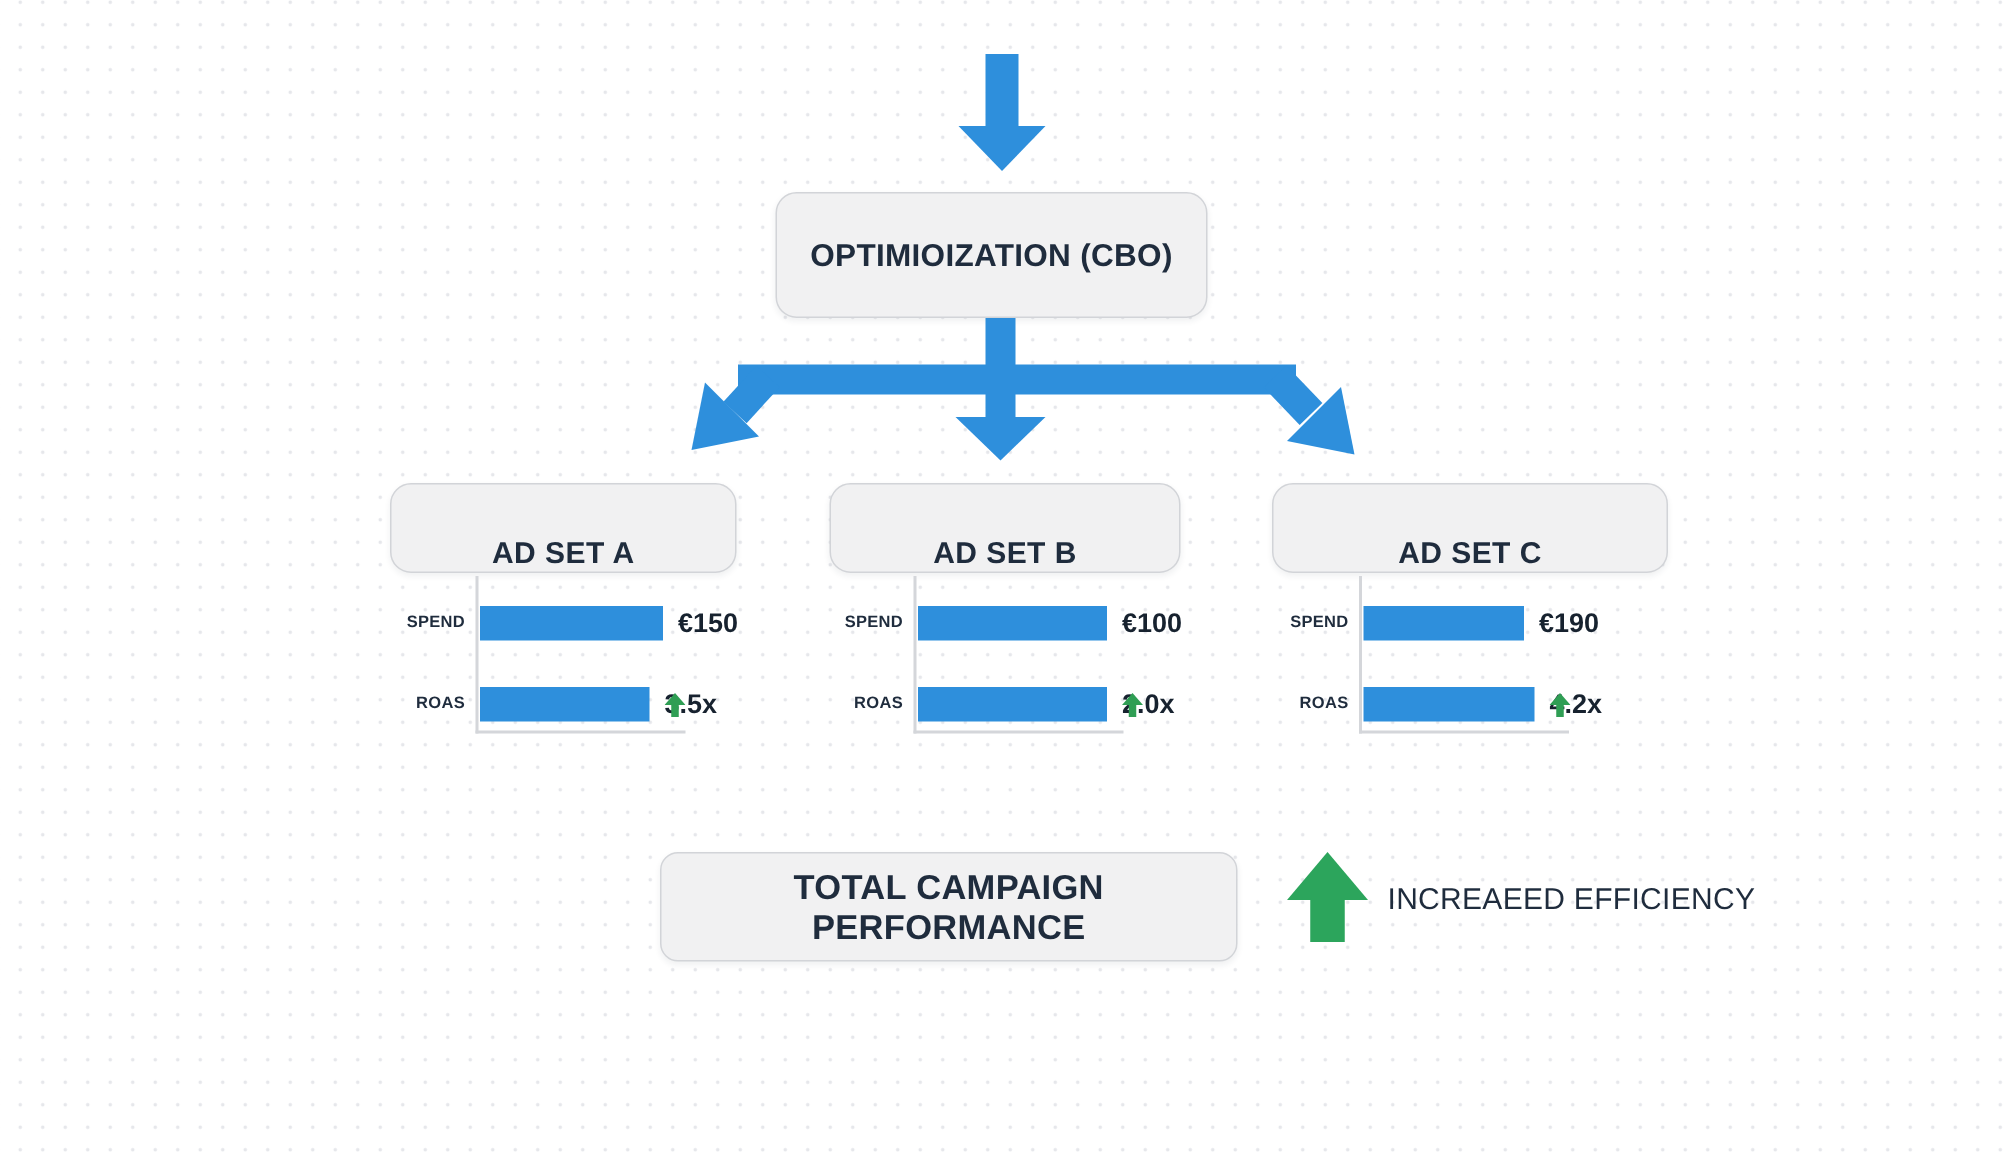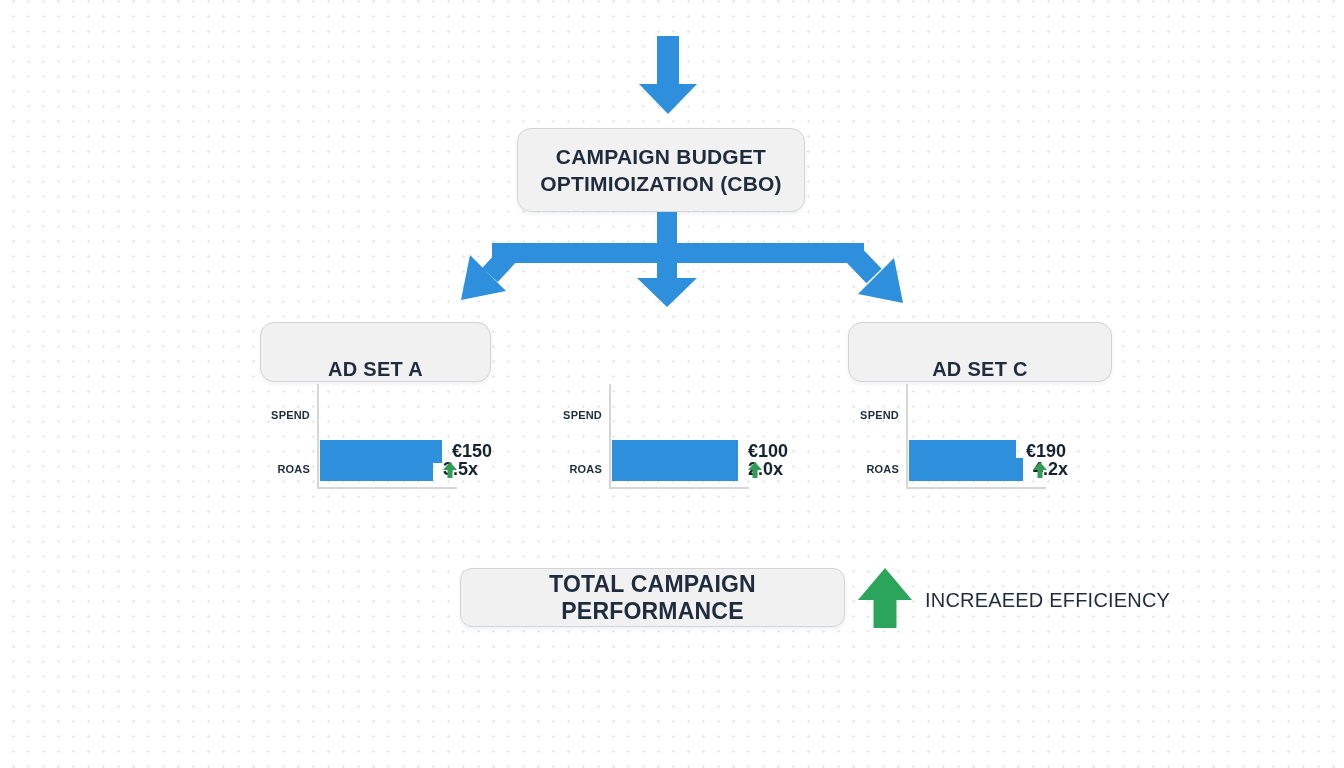--- a/index.html
+++ b/index.html
@@ -23,40 +23,40 @@
     box-shadow:0 2px 4px rgba(30,40,60,.07);
     display:flex;align-items:center;justify-content:center;
     color:#1f2c3d;font-weight:bold;text-align:center;
     box-sizing:border-box;
   }
   .box-top{left:517px;top:128px;width:288px;height:84px;font-size:21px;line-height:27px;letter-spacing:.2px;}
   .box-adset{top:322px;height:60px;font-size:20px;letter-spacing:.3px;align-items:flex-end;}
   .box-adset-a{left:260px;width:231px;}
   .box-adset-b{left:553px;width:234px;}
   .box-adset-c{left:848px;width:264px;}
-  .box-total{left:460px;top:568px;width:385px;height:59px;font-size:23px;border-radius:12px;letter-spacing:.2px;}
+  .box-total{left:440px;top:568px;width:385px;height:73px;font-size:23px;border-radius:12px;letter-spacing:.2px;}
   svg{position:absolute;display:block;}
   .chart{position:absolute;top:384px;width:240px;height:112px;}
   .chart-a{left:256px;}
   .chart-b{left:548px;}
   .chart-c{left:845px;}
   .axis-v{position:absolute;left:61px;top:0;width:2px;height:105px;background:#d4d6da;}
   .axis-h{position:absolute;left:61px;top:103px;width:140px;height:2px;background:#d4d6da;}
   .row-label{
     position:absolute;left:0;width:54px;text-align:right;
     font-size:11px;font-weight:bold;color:#1f2c3d;letter-spacing:.2px;
     line-height:23px;
   }
   .row-label.spend{top:20px;}
   .row-label.roas{top:74px;}
   .bar-row{
     position:absolute;left:64px;height:23px;
     display:flex;align-items:center;
   }
-  .bar-row.spend{top:20px;margin-top:36px;}
+  .bar-row.spend{top:20px;}
   .bar-row.roas{top:74px;}
   .bar{height:23px;background:#2e8fdc;}
   .bar-value{
     margin-left:10px;font-size:18px;font-weight:bold;color:#17222f;
     white-space:nowrap;display:flex;align-items:center;gap:5px;
   }
   .mini-up{width:14px;height:16px;flex:0 0 auto;}
   .eff-label{
     position:absolute;left:925px;top:586px;height:28px;line-height:28px;
     font-size:20px;font-weight:normal;color:#1f2c3d;letter-spacing:.2px;
@@ -67,21 +67,20 @@
 
 <div class="stage">
 
   <svg style="left:630px;top:30px;" width="76" height="90" viewBox="0 0 76 90">
     <rect x="27" y="6" width="22" height="50" fill="#2e8fdc"></rect>
     <polygon points="9,54 67,54 38,84" fill="#2e8fdc"></polygon>
   </svg>
 
   <div class="box box-top">
     <div>
-      <div>CAMPAIGN BUDGET</div>
       <div>OPTIMIOIZATION (CBO)</div>
     </div>
   </div>
 
   <svg style="left:440px;top:205px;" width="480" height="115" viewBox="0 0 480 115">
     <g fill="#2e8fdc" stroke="none">
 
       <rect x="52" y="38" width="372" height="20"></rect>
 
       <rect x="217" y="7" width="20" height="68"></rect>
@@ -90,20 +89,23 @@
       <line x1="72" y1="46" x2="50" y2="70" stroke="#2e8fdc" stroke-width="21"></line>
       <polygon points="21,95 66,86 30,50"></polygon>
 
       <line x1="410" y1="46" x2="434" y2="71" stroke="#2e8fdc" stroke-width="21"></line>
       <polygon points="463,98 454,53 418,89"></polygon>
     </g>
   </svg>
 
   <div class="box box-adset box-adset-a">
     <span>AD SET A</span>
+  </div>
+  <div class="box box-adset box-adset-b">
+    <span>AD SET B</span>
   </div>
   <div class="box box-adset box-adset-c">
     <span>AD SET C</span>
   </div>
 
   <div class="chart chart-a">
     <div class="axis-v"></div>
     <div class="axis-h"></div>
     <div class="row-label spend">SPEND</div>
     <div class="bar-row spend">

